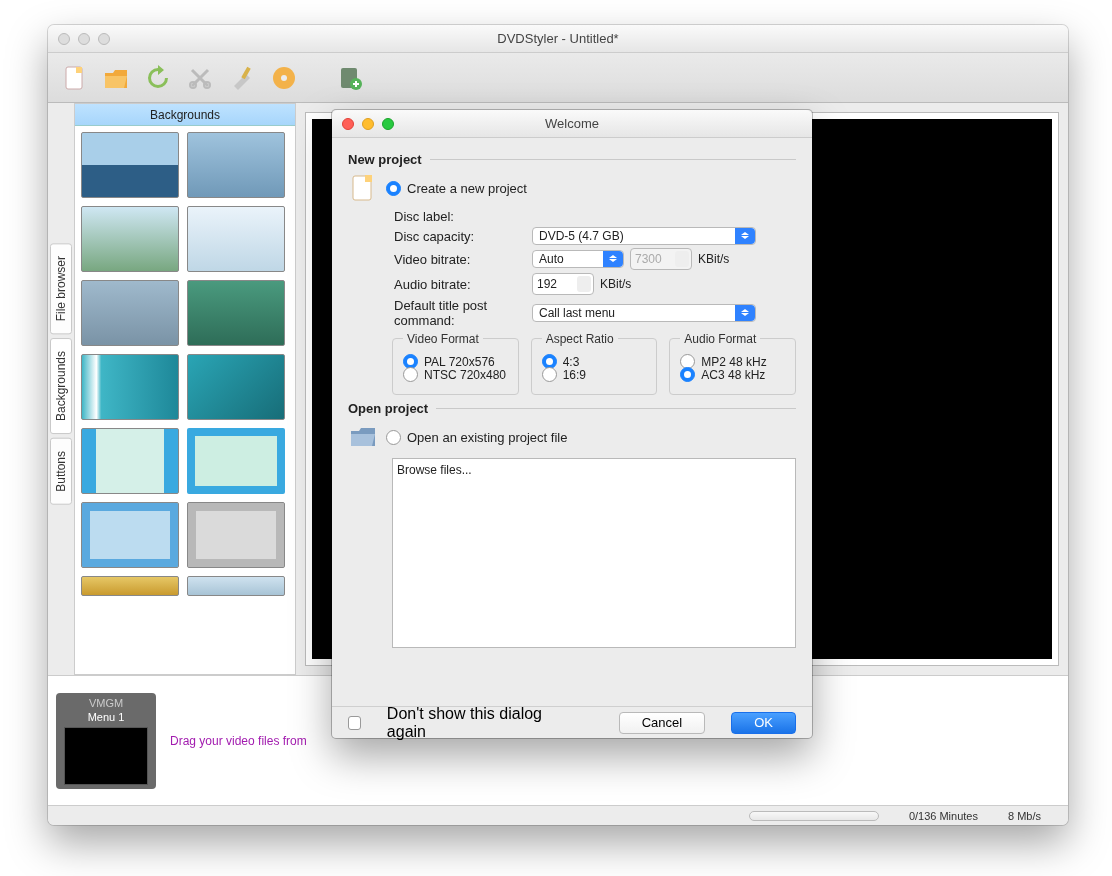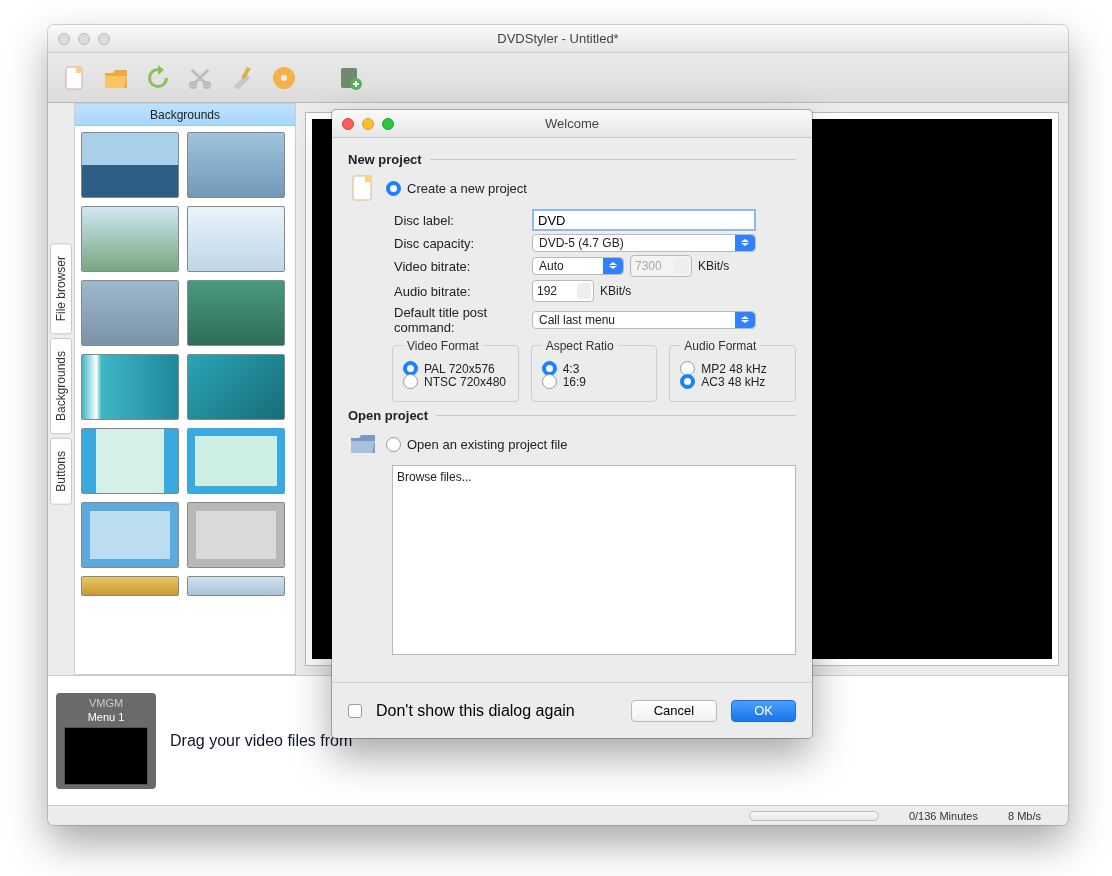--- a/index.html
+++ b/index.html
@@ -33,21 +33,21 @@
 .thumb { width: 98px; height: 66px; border: 1px solid #888; border-radius: 2px; }
 
 .canvas { flex: 1; background: #ececec; display:flex; align-items:flex-start; justify-content:flex-start; padding: 10px; }
 .cframe { width: 100%; height: 100%; background: #000; border: 6px solid #fff; box-shadow: 0 0 0 1px #bbb; }
 
 .timeline { height: 130px; background: #fff; border-top: 1px solid #ccc; display: flex; align-items: center; padding: 8px; gap: 14px; }
 .menuthumb { width: 100px; background: #6a6a6a; border-radius: 4px; padding: 4px; display:flex; flex-direction:column; align-items:center; font-size:11px; color:#eee; }
 .menuthumb .lab1 { color:#ccc;text-align:right; }
 .menuthumb .lab2 { color:#fff; margin-top:2px; }
 .menuthumb .mprev { width: 84px; height: 58px; background: #000; margin-top: 4px; border: 1px solid #555; }
-.hint { font-size: 16px; color: #0f172a; }
+.hint { font-size: 12px; color: #a21caf; }
 
 .statusbar { height: 20px; background: #ececec; border-top: 1px solid #ccc; display: flex; align-items: center; justify-content: flex-end; font-size: 11px; color: #333; padding: 0 27px; gap: 30px; }
 .meter { width: 130px; height: 10px; border: 1px solid #bbb; border-radius: 5px; background: linear-gradient(#f8f8f8,#e8e8e8); }
 
 
 .dialog {
   position: absolute; left: 332px; top: 110px; width: 480px; height: 628px;
   background: #ececec; border-radius: 4px; box-shadow: 0 18px 40px rgba(0,0,0,.35), 0 0 0 1px rgba(0,0,0,.25);
   display: flex; flex-direction: column;
 }
@@ -81,21 +81,21 @@
 .spin.dis { color:#aaa; background:#f3f3f3; }
 .unit { font-size: 12px; }
 
 .formatbox { display:flex; gap: 12px; margin: 10px 0 6px 44px; }
 .fcol { border:1px solid #ccc; border-radius:4px; padding: 6px 10px 8px 10px; position:relative; background:#ececec; flex:1; }
 .fcol .ftitle { position:relative; top:-14px; background:#ececec; display:inline-block; padding:0 4px; font-size:12px; color:#333; }
 .fopt { display:flex; align-items:center; font-size:12px; margin-top:-6px; margin-bottom:4px; }
 
 .filebox { margin-left: 44px; height: 190px; background:#fff; border:1px solid #b9b9b9; font-size:12px; padding:4px; }
 
-.dfooter { height: 56px; border-top: 1px solid #cfcfcf; display:flex; align-items:center; padding: 0 16px; gap: 14px; }
+.dfooter { height: 32px; border-top: 1px solid #cfcfcf; display:flex; align-items:center; padding: 0 16px; gap: 26px; }
 .cbx { width:14px; height:14px; border:1px solid #999; border-radius:3px; background:#fff; }
 .btn { height: 22px; padding: 0 22px; border-radius: 4px; font-size: 13px; border:1px solid #b9b9b9; background:linear-gradient(#fff,#f1f1f1); }
 .btn.primary { background: linear-gradient(#4aa0ff,#1a73e8); color:#fff; border-color:#196fea; }
 </style>
 </head>
 <body>
 
 <div class="mainwin">
   <div class="titlebar">
     <div class="traffic">
@@ -232,23 +232,20 @@
       <svg class="ricon">
           <rect x="5" y="3" width="18" height="24" rx="2" fill="#fff" stroke="#d7b98c"></rect>
           <rect x="17" y="2" width="7" height="7" fill="#fed27a"></rect>
         </svg>
       <span class="radio on"></span>
       <span>Create a new project</span>
     </div>
 
     <div class="formrow">
       <div class="flabel">Disc label:</div>
-      <div class="fctrl">
-          <input class="tinput" value="DVD" style="">
-        </div>
     </div>
     <div class="formrow">
       <div class="flabel">Disc capacity:</div>
       <div class="fctrl">
           <div class="dropdown">
             <span>DVD-5 (4.7 GB)</span>
             <span class="arrow"></span>
           </div>
         </div>
     </div>

